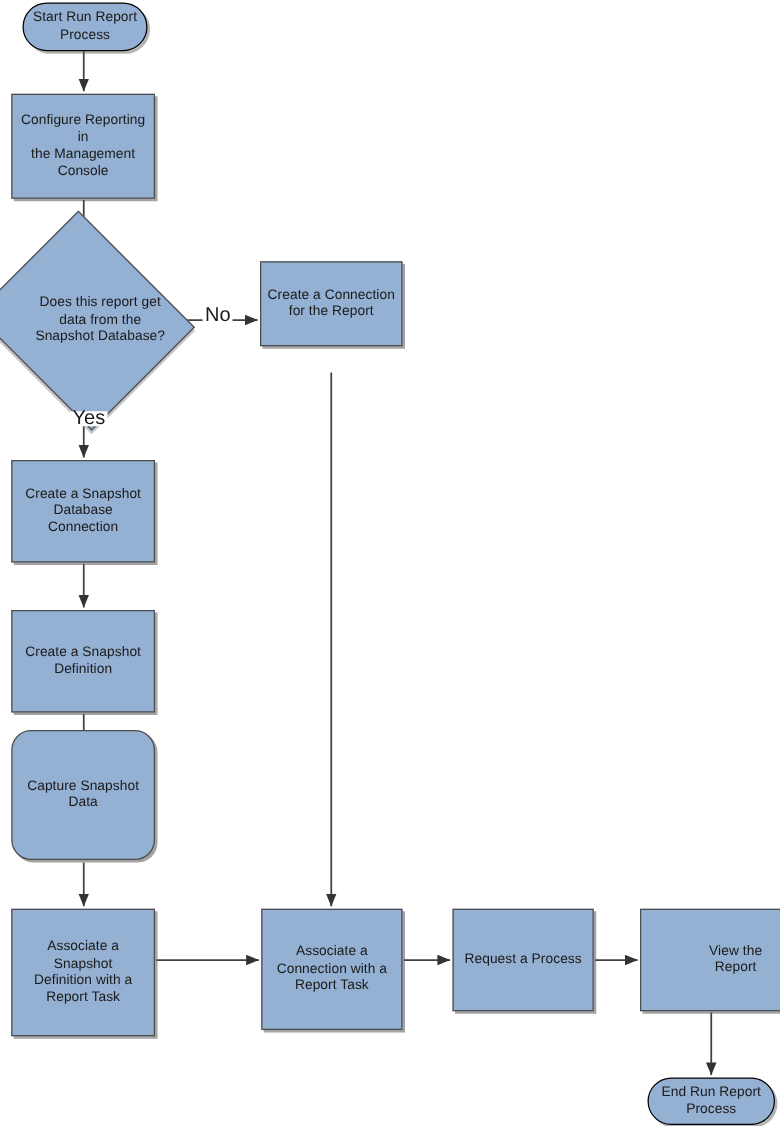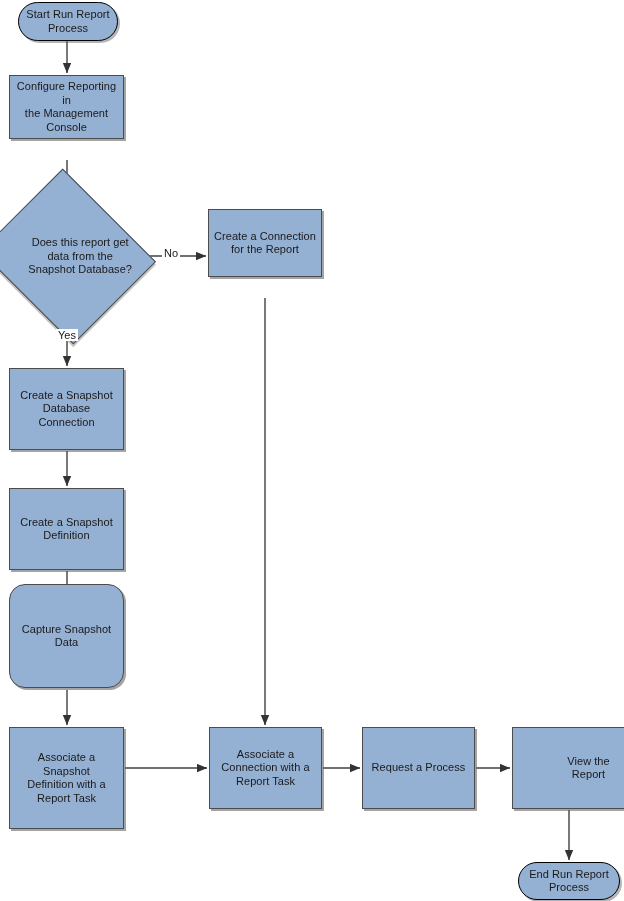--- a/index.html
+++ b/index.html
@@ -75,21 +75,21 @@
     box-shadow: 2px 2px 0 0 rgba(90,90,90,0.35);
   }
   .decision .label {
     position: relative;
     z-index: 2;
     padding: 0 2px;
   }
   .edge-label {
     position: absolute;
     font-family: "Liberation Sans", sans-serif;
-    font-size: 11px;
+    font-size: 16px;
     line-height: 12px;
     color: #1a1a1a;
     background: #ffffff;
     padding: 0 2px;
     z-index: 4;
     white-space: nowrap;
   }
 </style>
 </head>
 <body>
@@ -116,21 +116,21 @@
         <polyline points="476,768 510,768" marker-end="url(#arrow)"></polyline>
         <polyline points="569,810 569,860" marker-end="url(#arrow)"></polyline>
       </g>
   </svg>
 
   <div id="node-layer">
       <div class="node terminator" style="left: 18px; top: 2px; width: 100px; height: 39px;">
         <span class="label">Start Run Report
 Process</span>
       </div>
-      <div class="node process" style="left: 9px; top: 75px; width: 115px; height: 64px;">
+      <div class="node process" style="left: 9px; top: 75px; width: 115px; height: 84px;">
         <span class="label">Configure Reporting in
 the Management
 Console</span>
       </div>
       <div class="node decision" style="left: 2px; top: 198px; width: 132px; height: 117px;">
         <div class="diamond-shape"></div>
         <span class="label">Does this report get
 data from the
 Snapshot Database?</span>
       </div>
@@ -148,21 +148,21 @@
       </div>
       <div class="node process" style="left: 9px; top: 584px; width: 115px; height: 104px; border-radius: 16px;">
         <span class="label">Capture Snapshot
 Data</span>
       </div>
       <div class="node process" style="left: 9px; top: 727px; width: 115px; height: 102px;">
         <span class="label">Associate a Snapshot
 Definition with a
 Report Task</span>
       </div>
-      <div class="node process" style="left: 209px; top: 727px; width: 113px; height: 82px;">
+      <div class="node process" style="left: 209px; top: 727px; width: 113px; height: 97px;">
         <span class="label">Associate a
 Connection with a
 Report Task</span>
       </div>
       <div class="node process" style="left: 362px; top: 727px; width: 113px; height: 82px;">
         <span class="label">Request a Process</span>
       </div>
       <div class="node process" style="left: 512px; top: 727px; width: 113px; height: 82px; padding-left: 40px;">
         <span class="label">View the Report</span>
       </div>

